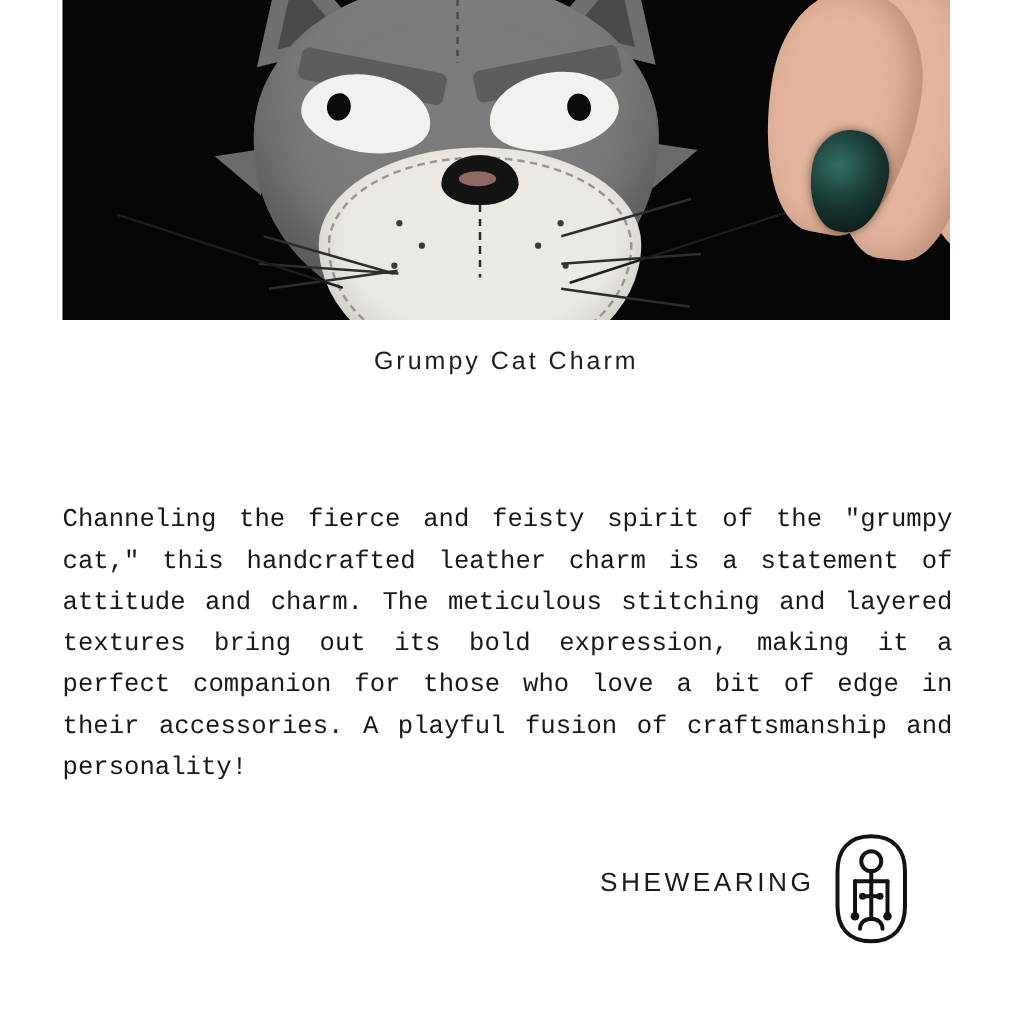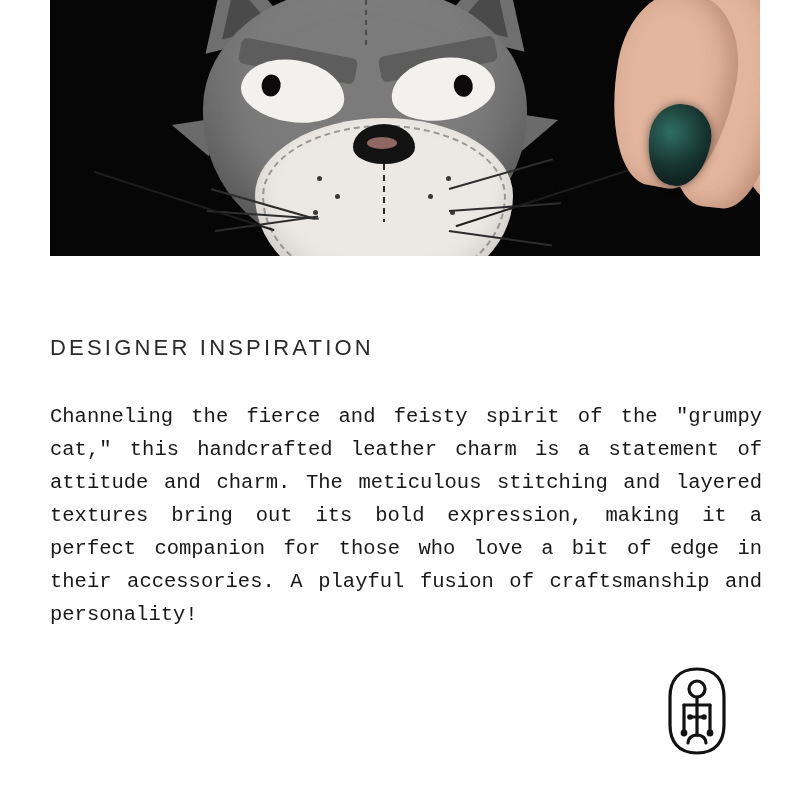--- a/index.html
+++ b/index.html
@@ -326,25 +326,26 @@
       <div class="hand">
         <div class="finger f3"></div>
         <div class="finger f2"></div>
         <div class="finger f1"></div>
         <div class="nail"></div>
       </div>
 
     </div>
   </div>
 
-
-  <div class="section-title">DESIGNER INSPIRATION</div>
+  <div class="caption">Grumpy Cat Charm</div>
+
 
   <div class="body-copy">Channeling the fierce and feisty spirit of the "grumpy cat," this handcrafted leather charm is a statement of attitude and charm. The meticulous stitching and layered textures bring out its bold expression, making it a perfect companion for those who love a bit of edge in their accessories. A playful fusion of craftsmanship and personality!</div>
 
+  <div class="brand">SHEWEARING</div>
 
   <div class="brand-mark">
     <svg viewBox="0 0 66 92" width="66" height="92" aria-hidden="true">
       <g fill="none" stroke="#121212" stroke-width="3.2" stroke-linecap="round">
         <path d="M33 4 C14 4 6 16 6 32 L6 60 C6 76 14 88 33 88 C52 88 60 76 60 60 L60 32 C60 16 52 4 33 4 Z"></path>
         <circle cx="33" cy="24" r="8"></circle>
         <path d="M33 32 L33 70"></path>
         <path d="M20 40 L20 66"></path>
         <path d="M46 40 L46 66"></path>
         <path d="M20 40 L33 40"></path>

